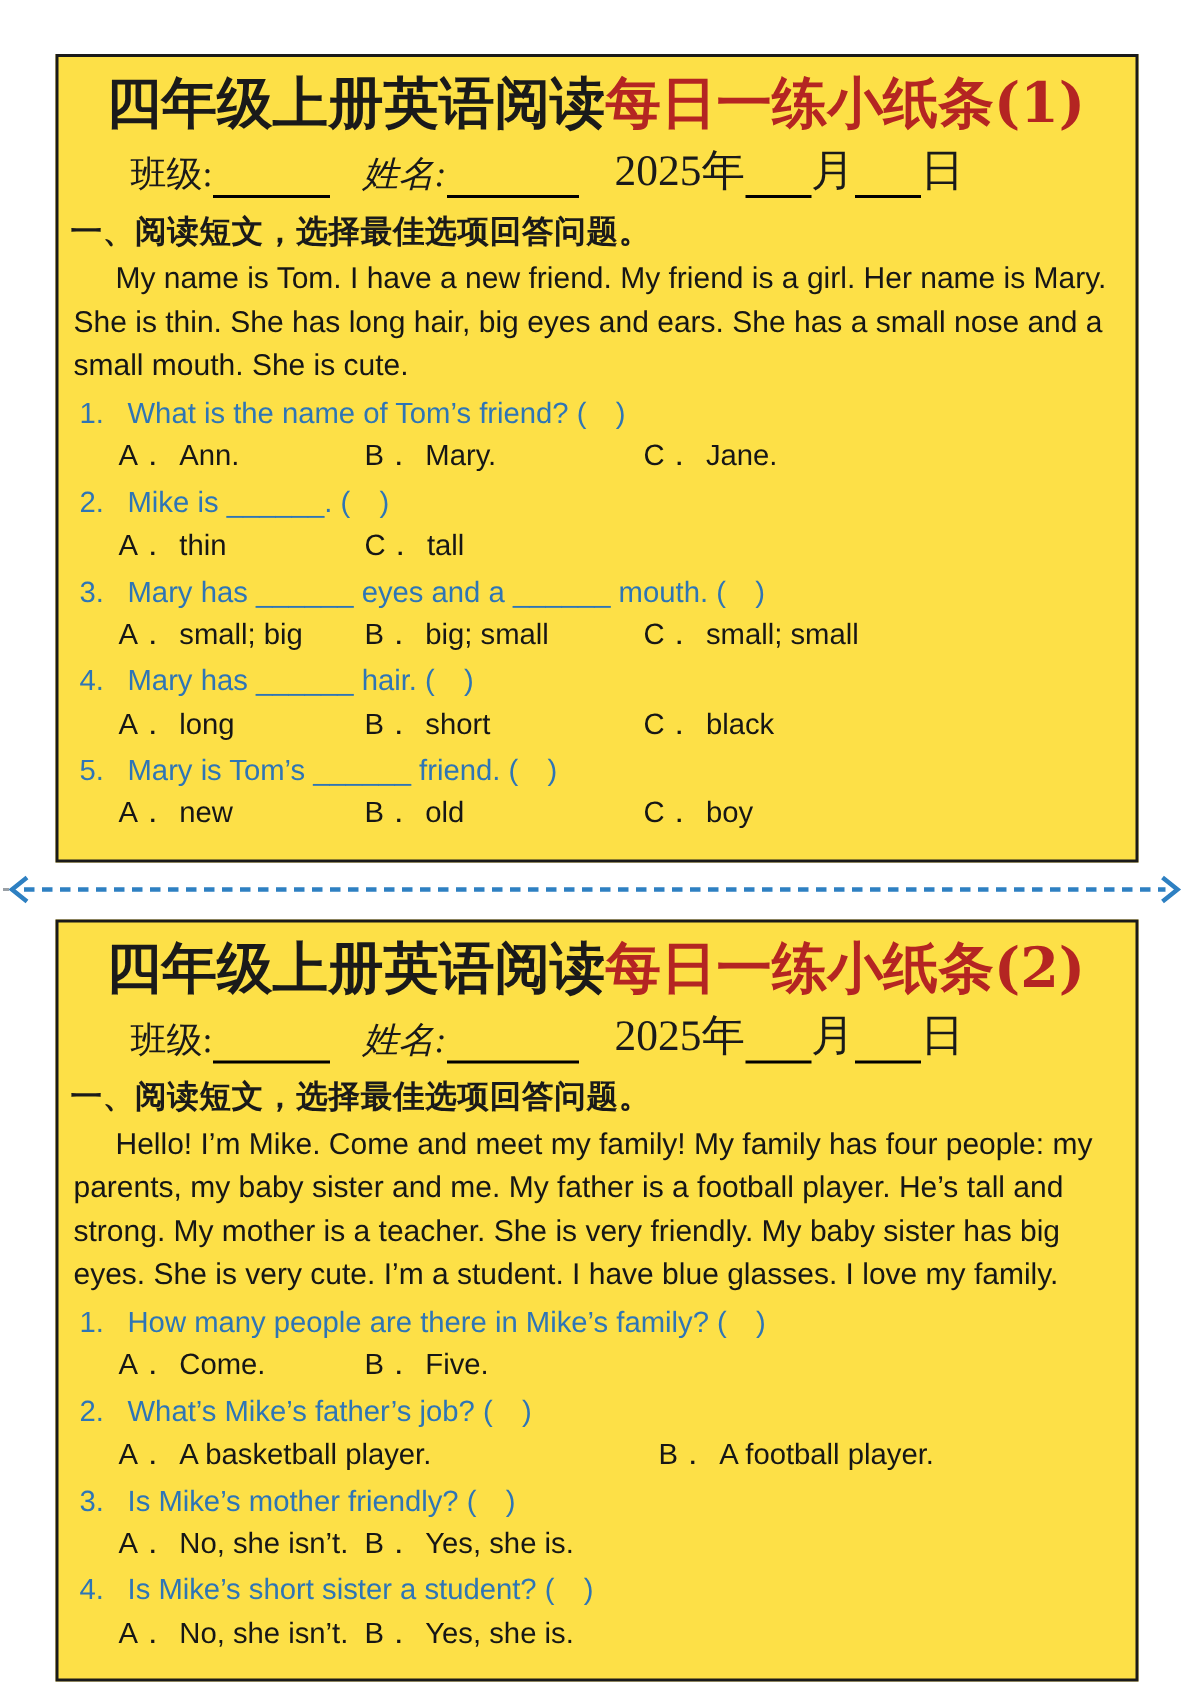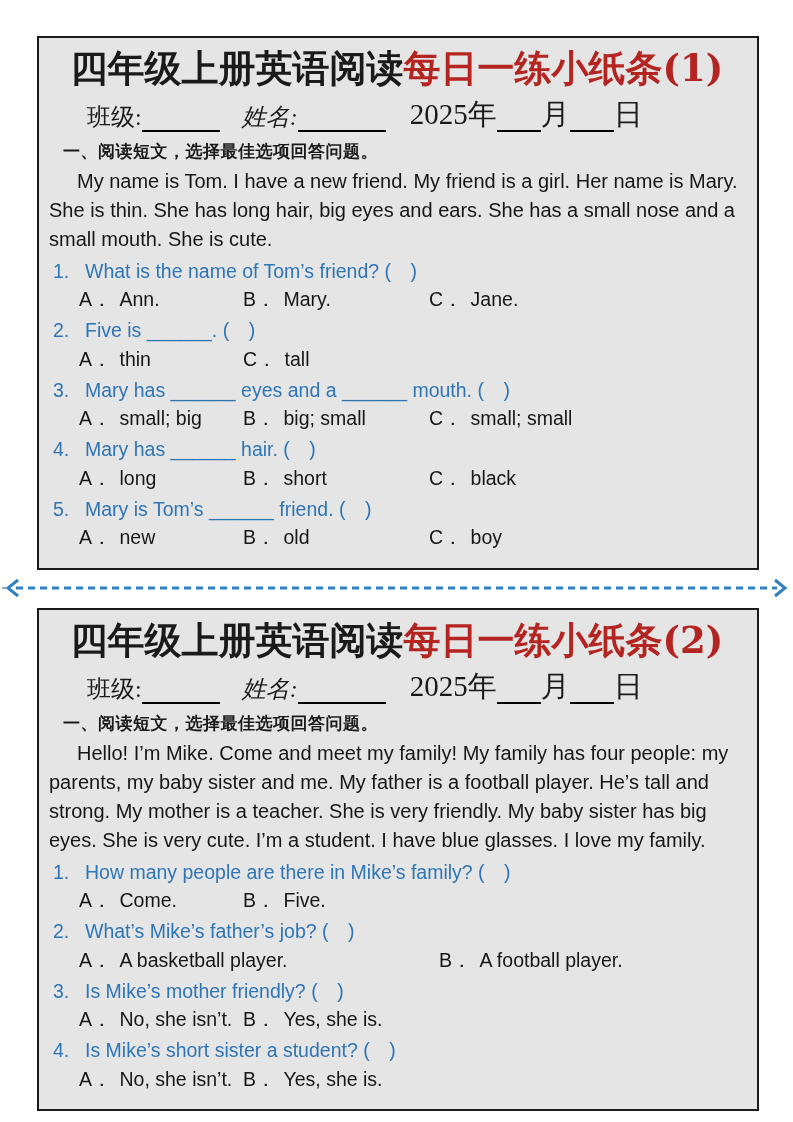--- a/index.html
+++ b/index.html
@@ -16,21 +16,21 @@
     color:var(--ink);
     position:relative;
     overflow:hidden;
   }
   .sheet{width:793px;padding-top:36px;}
   .slip{
     width:722px;
     margin:0 auto 0 37px;
     border:2px solid var(--ink);
     padding:6px 10px 12px 8px;
-    background:#e5e5e5;
+    background:#fde047;
   }
   .slip-title{
     text-align:center;
     font-family:"DejaVu Serif","Liberation Serif",serif;
     font-weight:bold;
     font-size:37px;
     line-height:1.3;
     letter-spacing:0px;
     white-space:nowrap;
   }
@@ -53,22 +53,22 @@
   .b-md{width:88px;}
   .b-sm{width:44px;}
   .gap-name{margin-left:22px;font-style:italic;}
   .gap-year{margin-left:24px;}
   .year{
     font-family:"Liberation Serif","DejaVu Serif",serif;
     font-size:29px;
   }
   .instruction{
     font-weight:bold;
-    font-size:17px;
-    margin:8px 0 4px 16px;
+    font-size:21px;
+    margin:8px 0 4px 0;
     letter-spacing:0.5px;
   }
   .passage{
     font-size:20px;
     line-height:1.44;
     text-indent:28px;
     margin:2px 2px 4px 2px;
     color:#161616;
   }
   .question{
@@ -126,21 +126,21 @@
           <span class="qnum">1.</span>
           <span class="qtext">What is the name of Tom’s friend? (　)</span>
         </div>
         <div class="options opts-three">
           <span class="option"><span class="olabel">A．</span><span>Ann.</span></span>
           <span class="option"><span class="olabel">B．</span><span>Mary.</span></span>
           <span class="option"><span class="olabel">C．</span><span>Jane.</span></span>
         </div>
         <div class="question">
           <span class="qnum">2.</span>
-          <span class="qtext">Five is ______. (　)</span>
+          <span class="qtext">Mike is ______. (　)</span>
         </div>
         <div class="options opts-three">
           <span class="option"><span class="olabel">A．</span><span>thin</span></span>
           <span class="option"><span class="olabel">C．</span><span>tall</span></span>
         </div>
         <div class="question">
           <span class="qnum">3.</span>
           <span class="qtext">Mary has ______ eyes and a ______ mouth. (　)</span>
         </div>
         <div class="options opts-three">

